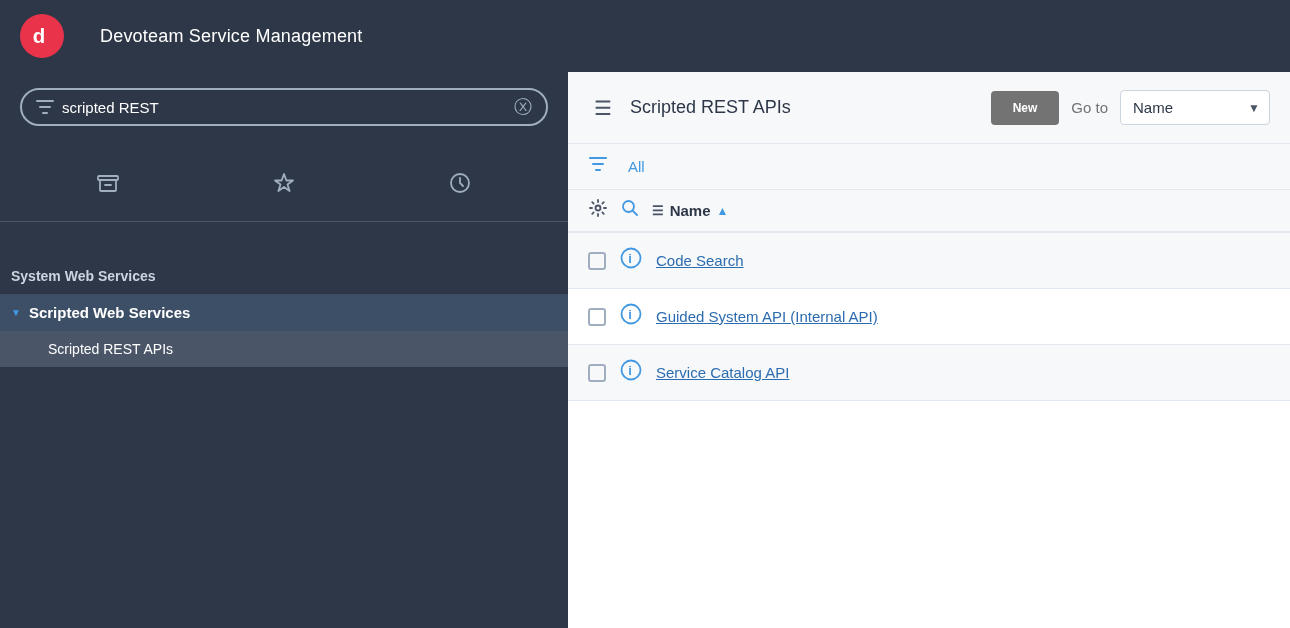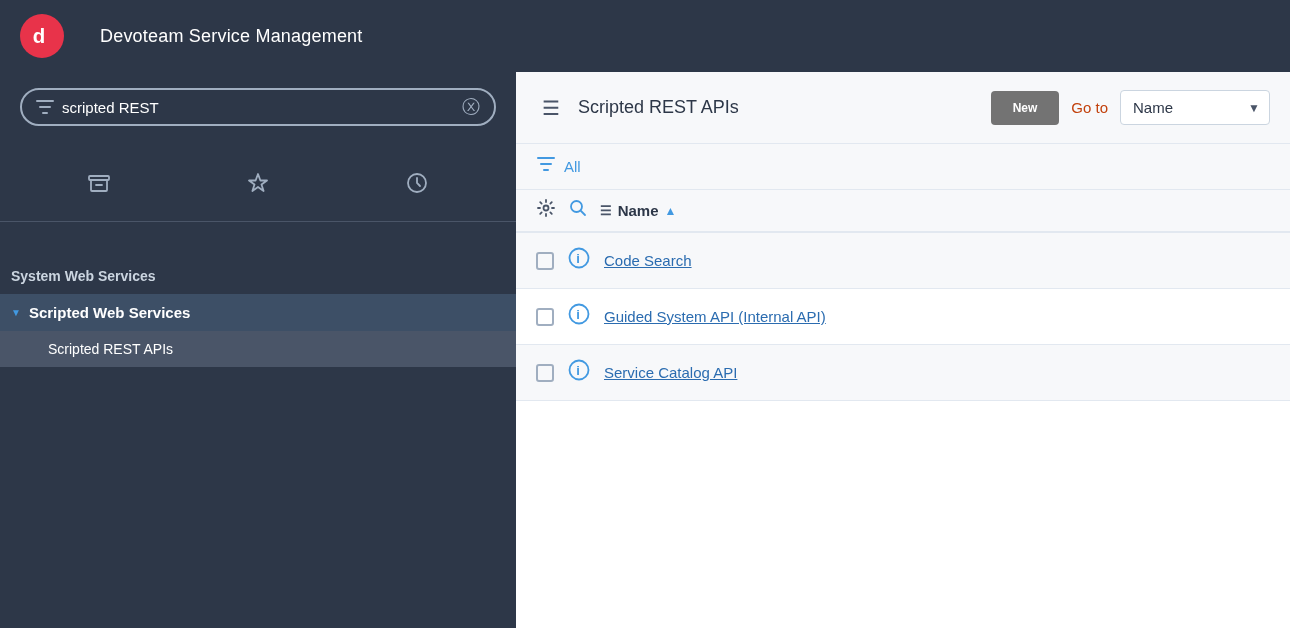--- a/index.html
+++ b/index.html
@@ -33,21 +33,21 @@
 
     
     .body-area {
       display: flex;
       flex: 1;
       overflow: hidden;
     }
 
     
     .sidebar {
-      width: 516px;
+      width: 568px;
       background: #2d3748;
       display: flex;
       flex-direction: column;
       flex-shrink: 0;
       gap: 16px;
     }
 
     
     .search-container {
       padding: 16px 20px;
@@ -170,21 +170,21 @@
       color: #ffffff;
       border: none;
       border-radius: 4px;
       padding: 10px 22px;
       font-size: 12px;
       font-weight: 600;
       cursor: pointer;
     }
     .goto-label {
       font-size: 15px;
-      color: #c2410c;
+      color: #737373;
     }
     .goto-select {
       border: 1px solid #cbd5e0;
       border-radius: 4px;
       padding: 8px 32px 8px 12px;
       font-size: 15px;
       color: #2d3748;
       background: #ffffff;
       appearance: none;
       cursor: pointer;
@@ -206,21 +206,21 @@
       pointer-events: none;
     }
 
     
     .filter-row {
       display: flex;
       align-items: center;
       padding: 10px 20px;
       border-bottom: 1px solid #e2e8f0;
       background: #f7f8fa;
-      gap: 8px;
+      gap: 20px;
       flex-shrink: 0;
     }
     .filter-icon { color: #4299e1; font-size: 18px; }
     .filter-label { color: #4299e1; font-size: 15px; font-weight: 500; }
 
     
     .column-row {
       display: flex;
       align-items: center;
       padding: 8px 20px;

